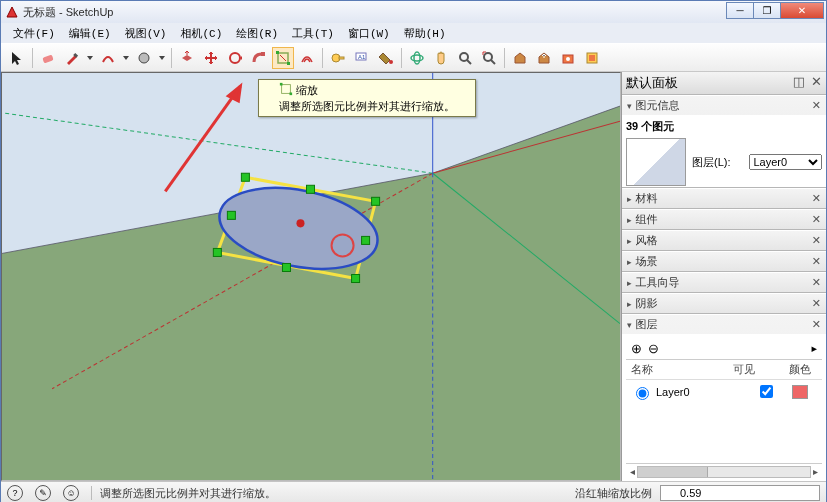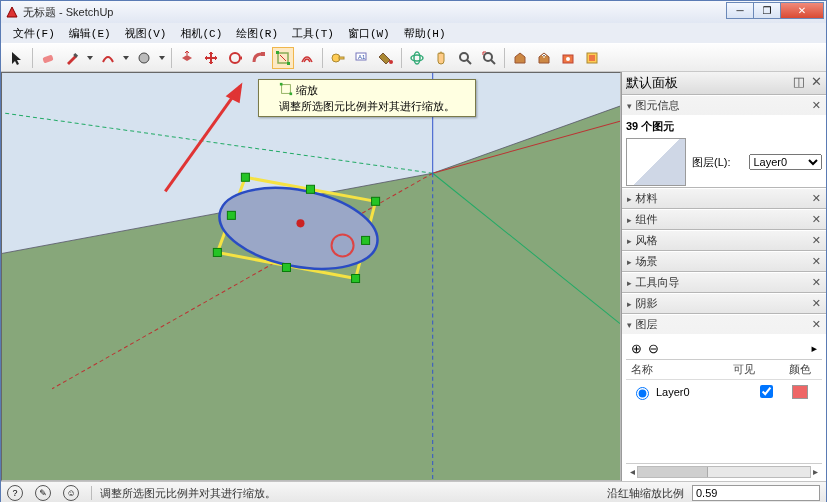--- a/index.html
+++ b/index.html
@@ -120,21 +120,21 @@
 
   
   .status {
     height: 22px; display:flex; align-items:center; padding:0 6px;
     background: linear-gradient(#f7f7f7,#e6e6e6); border-top:1px solid #c4c4c4;
     font-size:11px; gap:8px;
   }
   .status .hint { flex:1; color:#333; }
   .status .meas-label { color:#333; }
   .status input.meas {
-    width: 120px; border:1px solid #9a9a9a; padding:1px 3px;
+    width: 120px; border:1px solid #9a9a9a; padding:1px 19px;
     font-size:11px; background:#fff;
   }
   .circ-icon { width:14px; height:14px; border:1px solid #555; border-radius:50%; display:inline-flex; align-items:center; justify-content:center; font-size:9px; line-height:1; margin-right:4px;}
 </style>
 </head>
 <body>
 
 <div class="win">
 
   <div class="titlebar">

